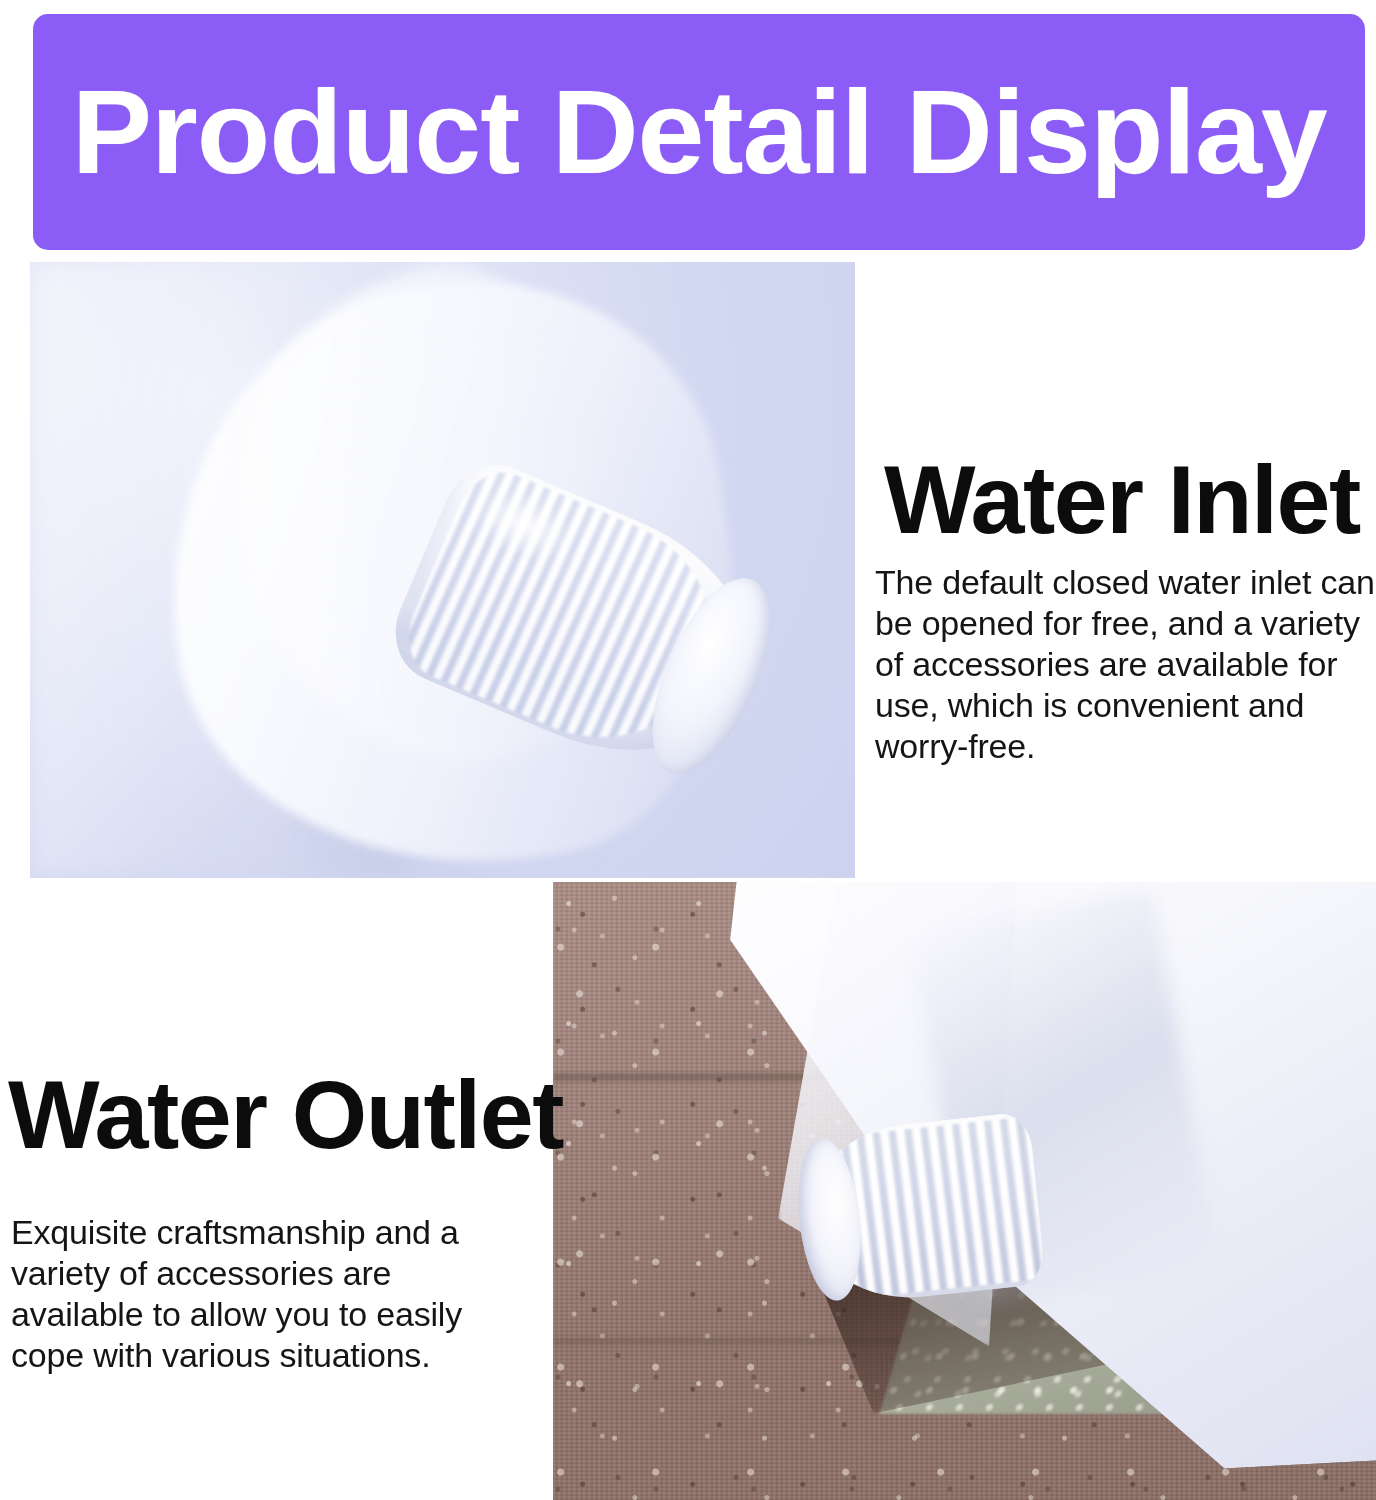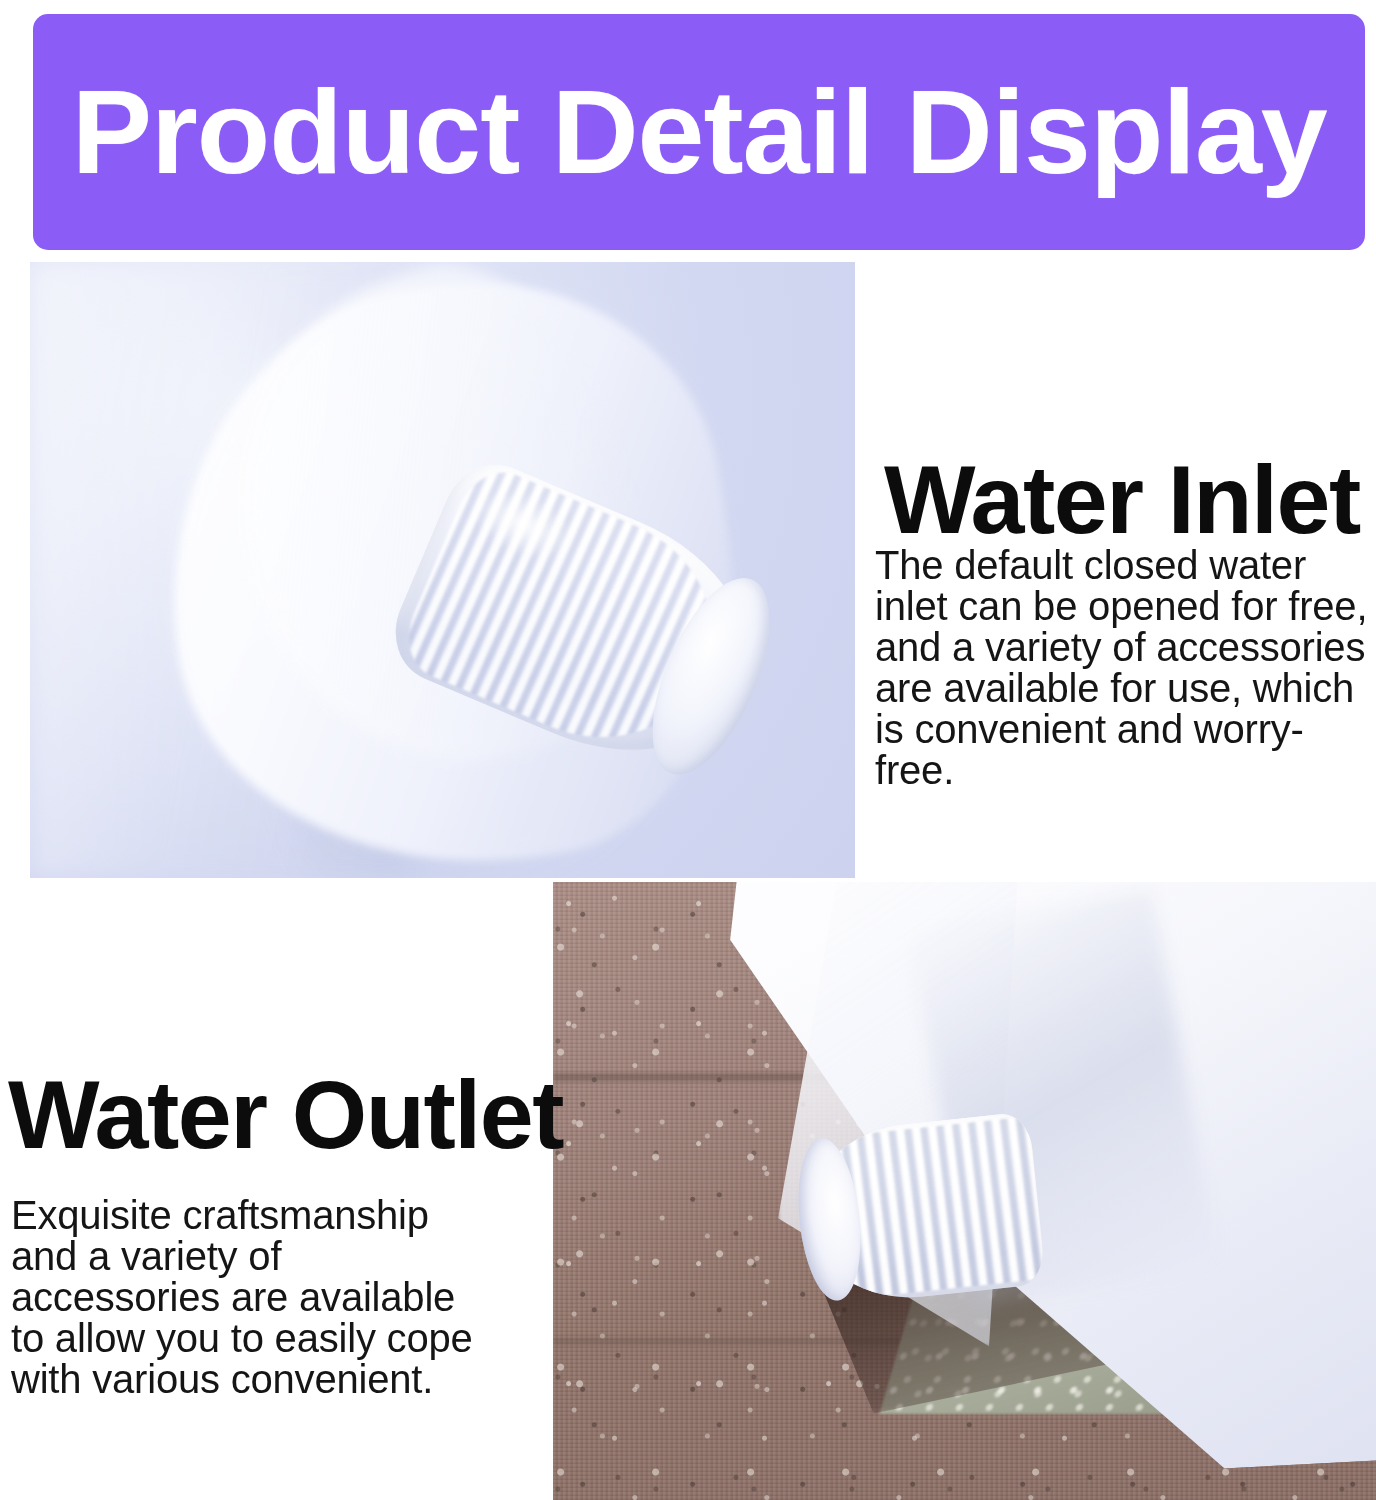--- a/index.html
+++ b/index.html
@@ -243,24 +243,25 @@
     position:absolute;
     font-size:97px;
     font-weight:bold;
     color:#0c0c0c;
     line-height:1;
     letter-spacing:-1.5px;
     white-space:nowrap;
   }
   .body-copy {
     position:absolute;
-    font-size:40px;
+    font-size:34px;
     color:#151515;
     line-height:41px;
     letter-spacing:-0.2px;
+    margin-top:17px;
   }
   #inlet-heading  { left:884px; top:410px;margin-top:41px; }
   #inlet-body     { left:875px; top:545px; width:500px; }
   #outlet-heading { left:8px;   top:1066px; }
   #outlet-body    { left:11px;  top:1195px; width:470px; }
 </style>
 </head>
 <body>
 
 <div id="banner">
@@ -297,13 +298,13 @@
       <div class="threads"></div>
     </div>
     <div class="rim"></div>
   </div>
 </div>
 
 <div class="heading" id="inlet-heading">Water Inlet</div>
 <div class="body-copy" id="inlet-body">The default closed water inlet can be opened for free, and a variety of accessories are available for use, which is convenient and worry-free.</div>
 
 <div class="heading" id="outlet-heading">Water Outlet</div>
-<div class="body-copy" id="outlet-body">Exquisite craftsmanship and a variety of accessories are available to allow you to easily cope with various convenient.</div>
+<div class="body-copy" id="outlet-body">Exquisite craftsmanship and a variety of accessories are available to allow you to easily cope with various situations.</div>
 
 </body></html>

